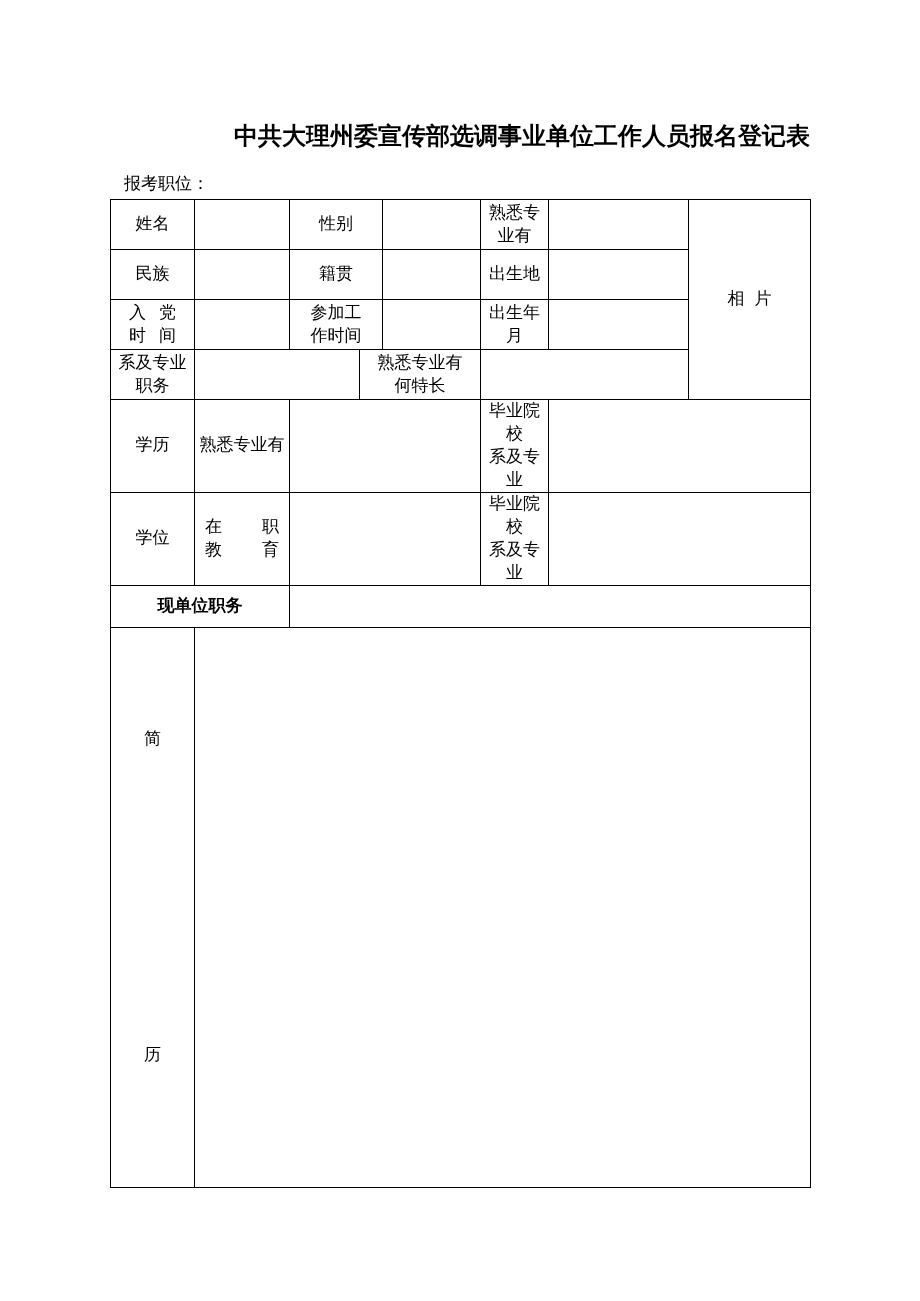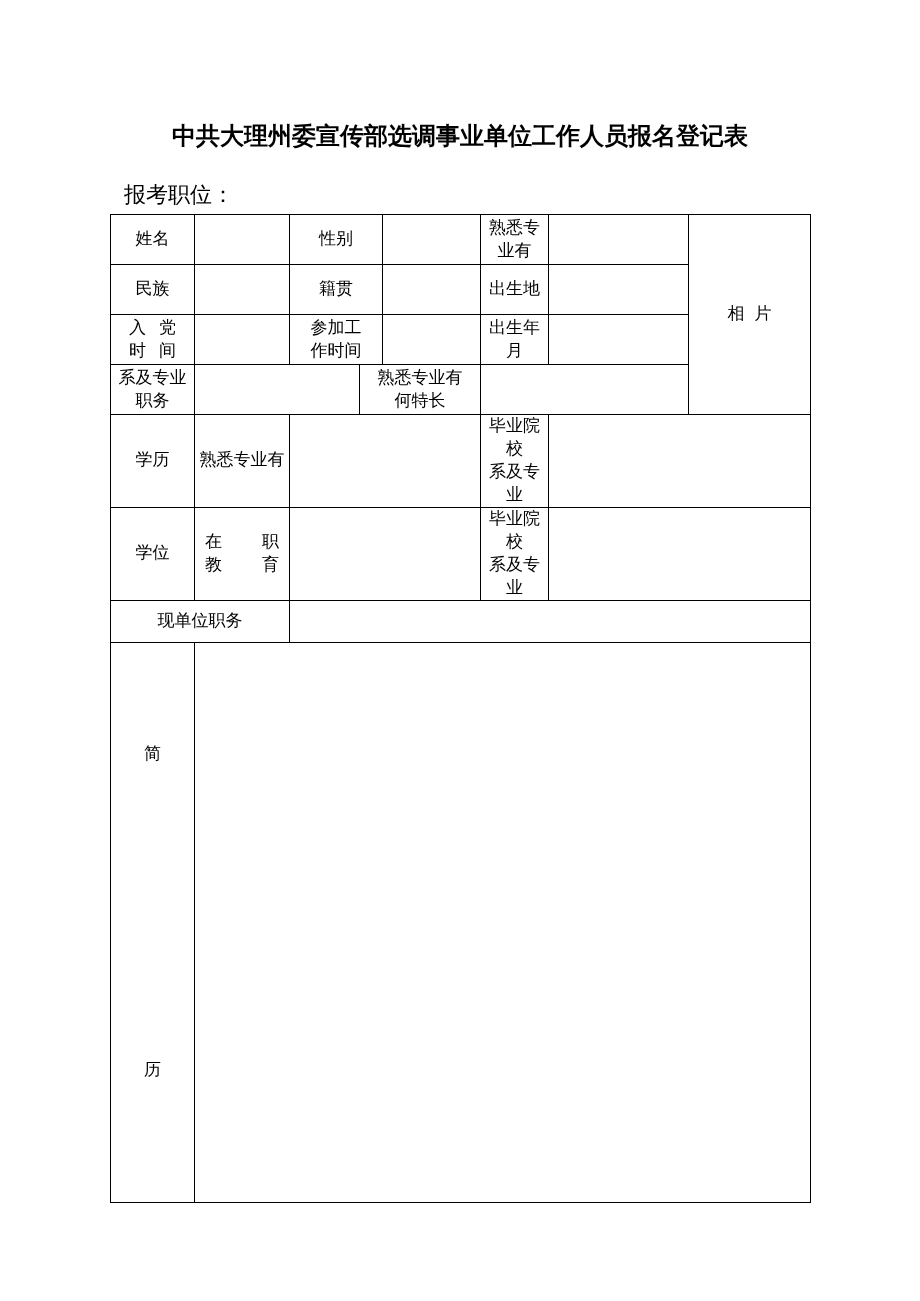--- a/index.html
+++ b/index.html
@@ -9,29 +9,29 @@
     width: 920px;
     background: #ffffff;
     font-family: "SimSun", "宋体", serif;
     color: #000;
   }
   .page {
     width: 920px;
     padding: 120px 110px 0 110px;
   }
   .title {
-    text-align: center;
+    text-align: right;
     font-size: 24px;
     font-weight: 600;
     font-family: "SimHei", "黑体", sans-serif;
-    margin-bottom: 28px;
+    margin-bottom: 20px;
   }
   .header-line {
     display: flex;
-    font-size: 22px;
+    font-size: 17px;
     margin: 0 10px 4px 14px;
     align-items: center;
   }
   .hl-left { flex: 0 0 50%; }
   .hl-right { flex: 0 0 50%; }
 
   table.form {
     border-collapse: collapse;
     width: 700px;
     table-layout: fixed;
@@ -50,21 +50,21 @@
   col.c1 { width: 95px; }
   col.c2 { width: 70px; }
   col.c3 { width: 23px; }
   col.c4 { width: 70px; }
   col.c5 { width: 28px; }
   col.c6 { width: 68px; }
   col.c7 { width: 90px; }
   col.c8 { width: 50px; }
   col.c9 { width: 122px; }
   .h-tall    { height: 50px; }
-  .h-pos     { height: 42px; }
+  .h-pos     { height: 42px; font-weight: bold; }
   .h-resume  { height: 560px; }
 
   .vert2 span { display:block; }
   .pad-multi { padding: 4px 0; }
 
   .sp-wide { letter-spacing: 10px; padding-left: 10px; }
   .justify2 {
     display: flex; justify-content: space-between;
     padding: 0 18px;
   }

